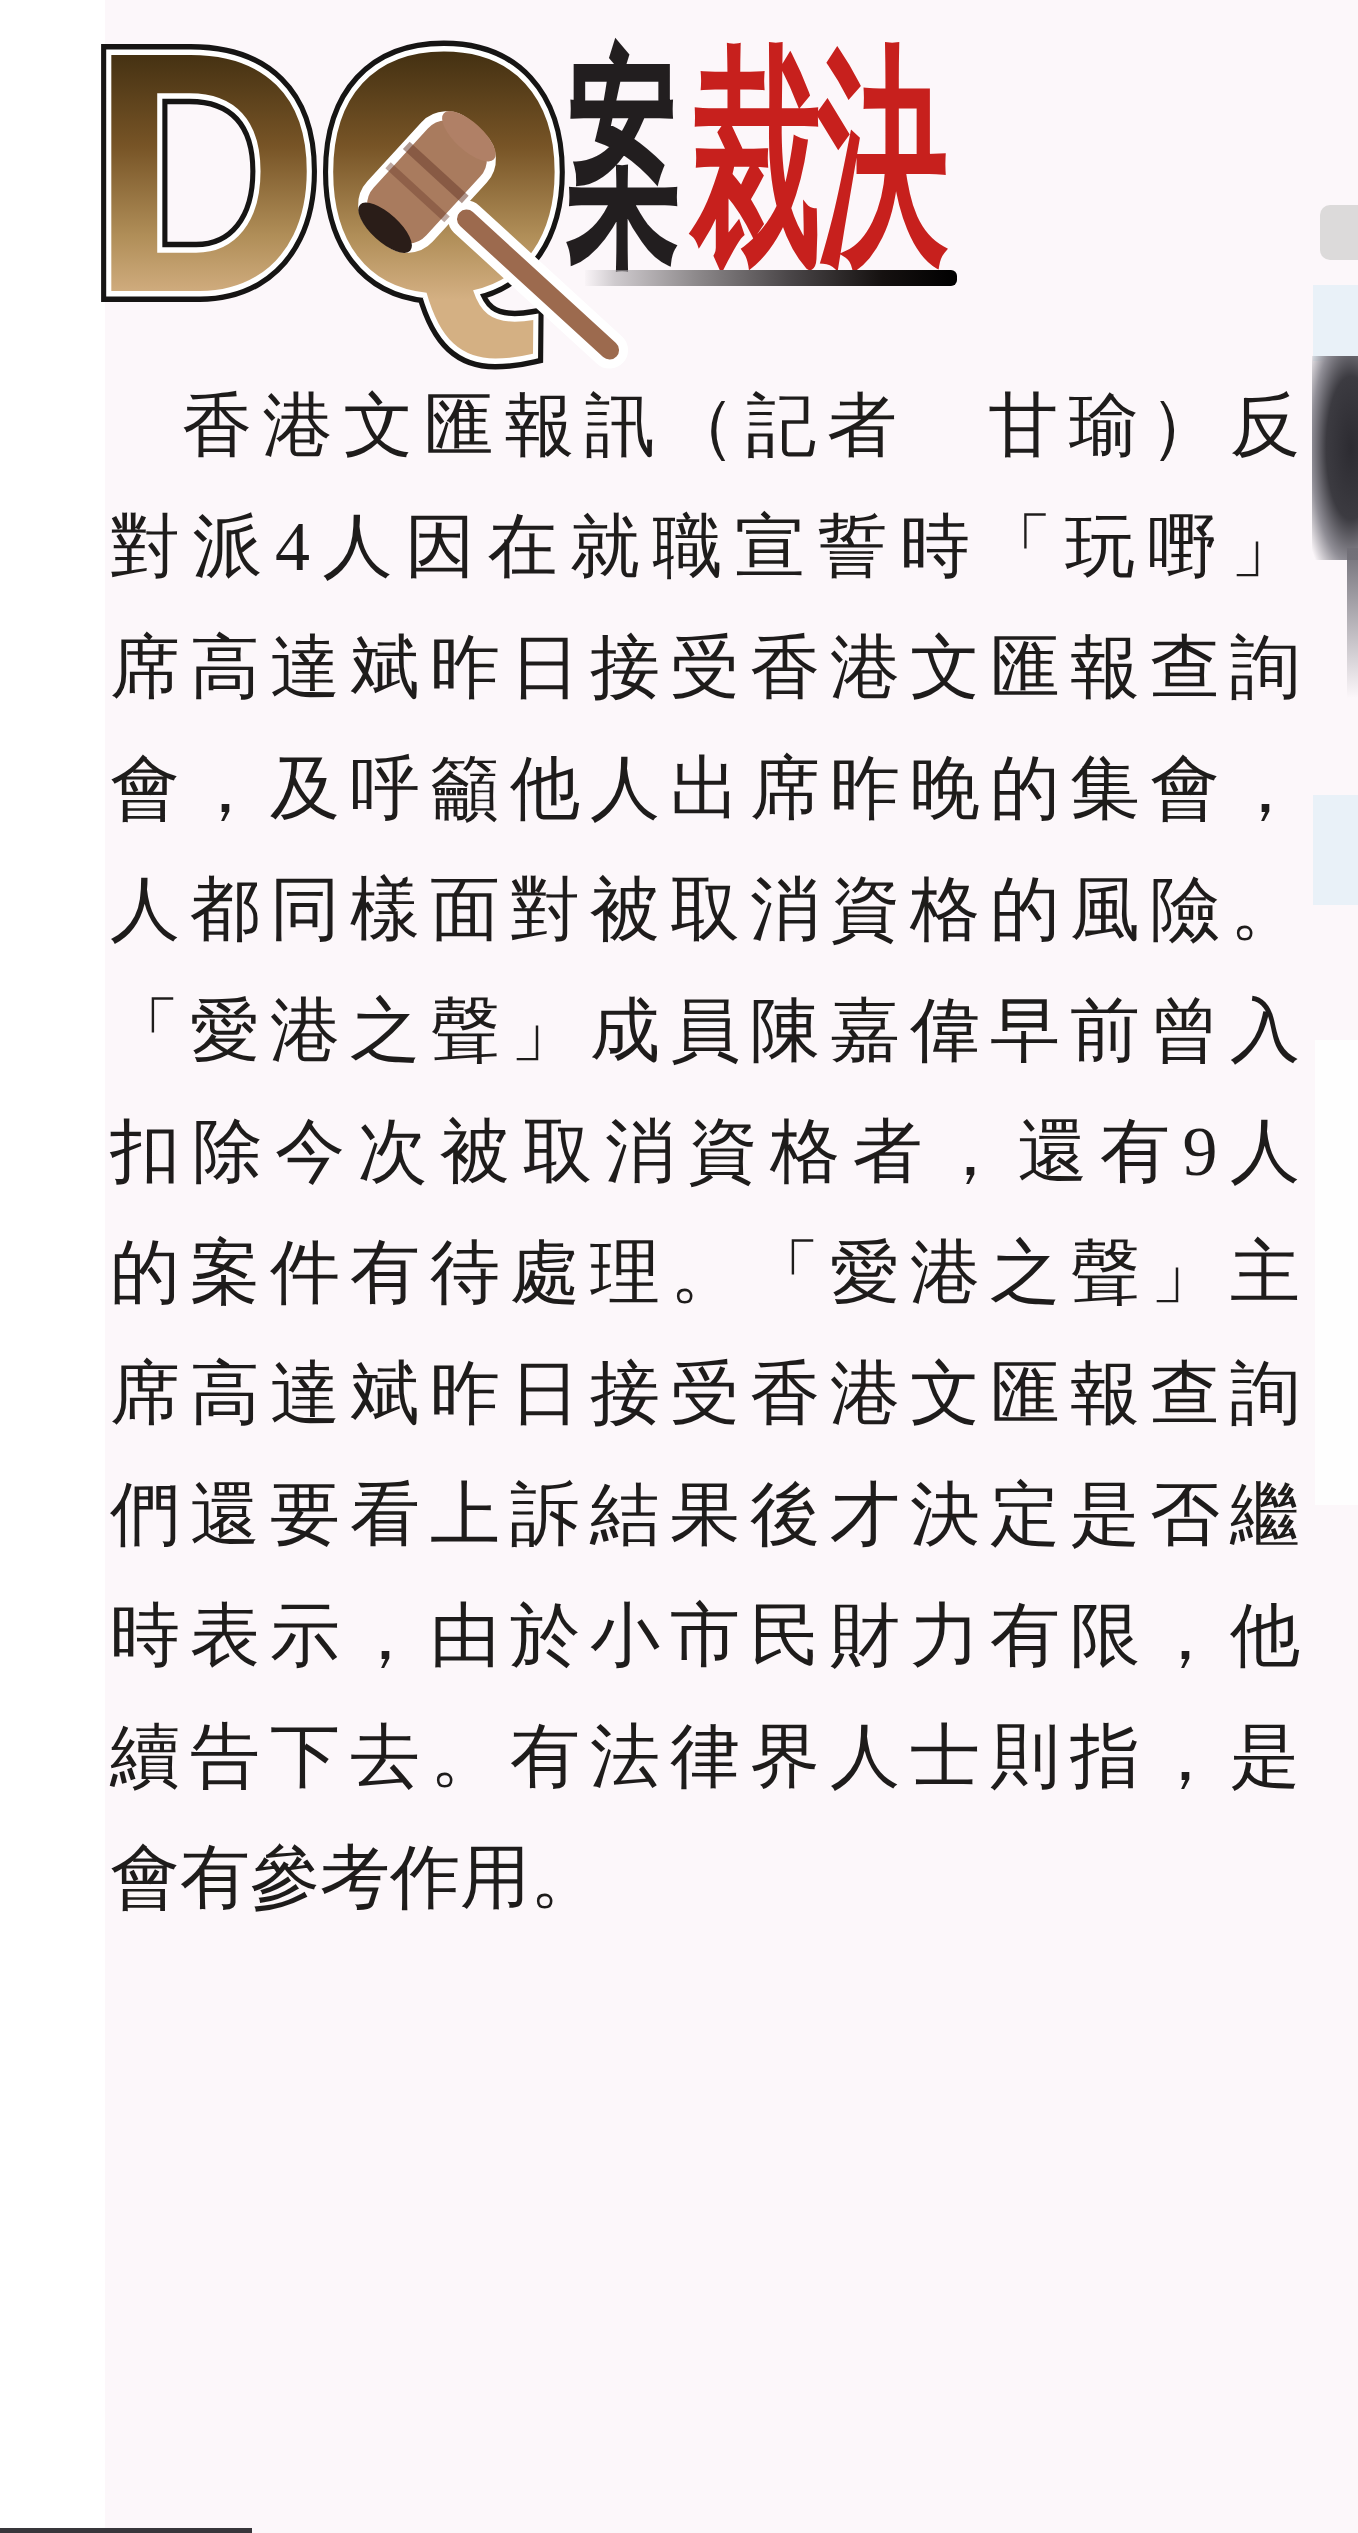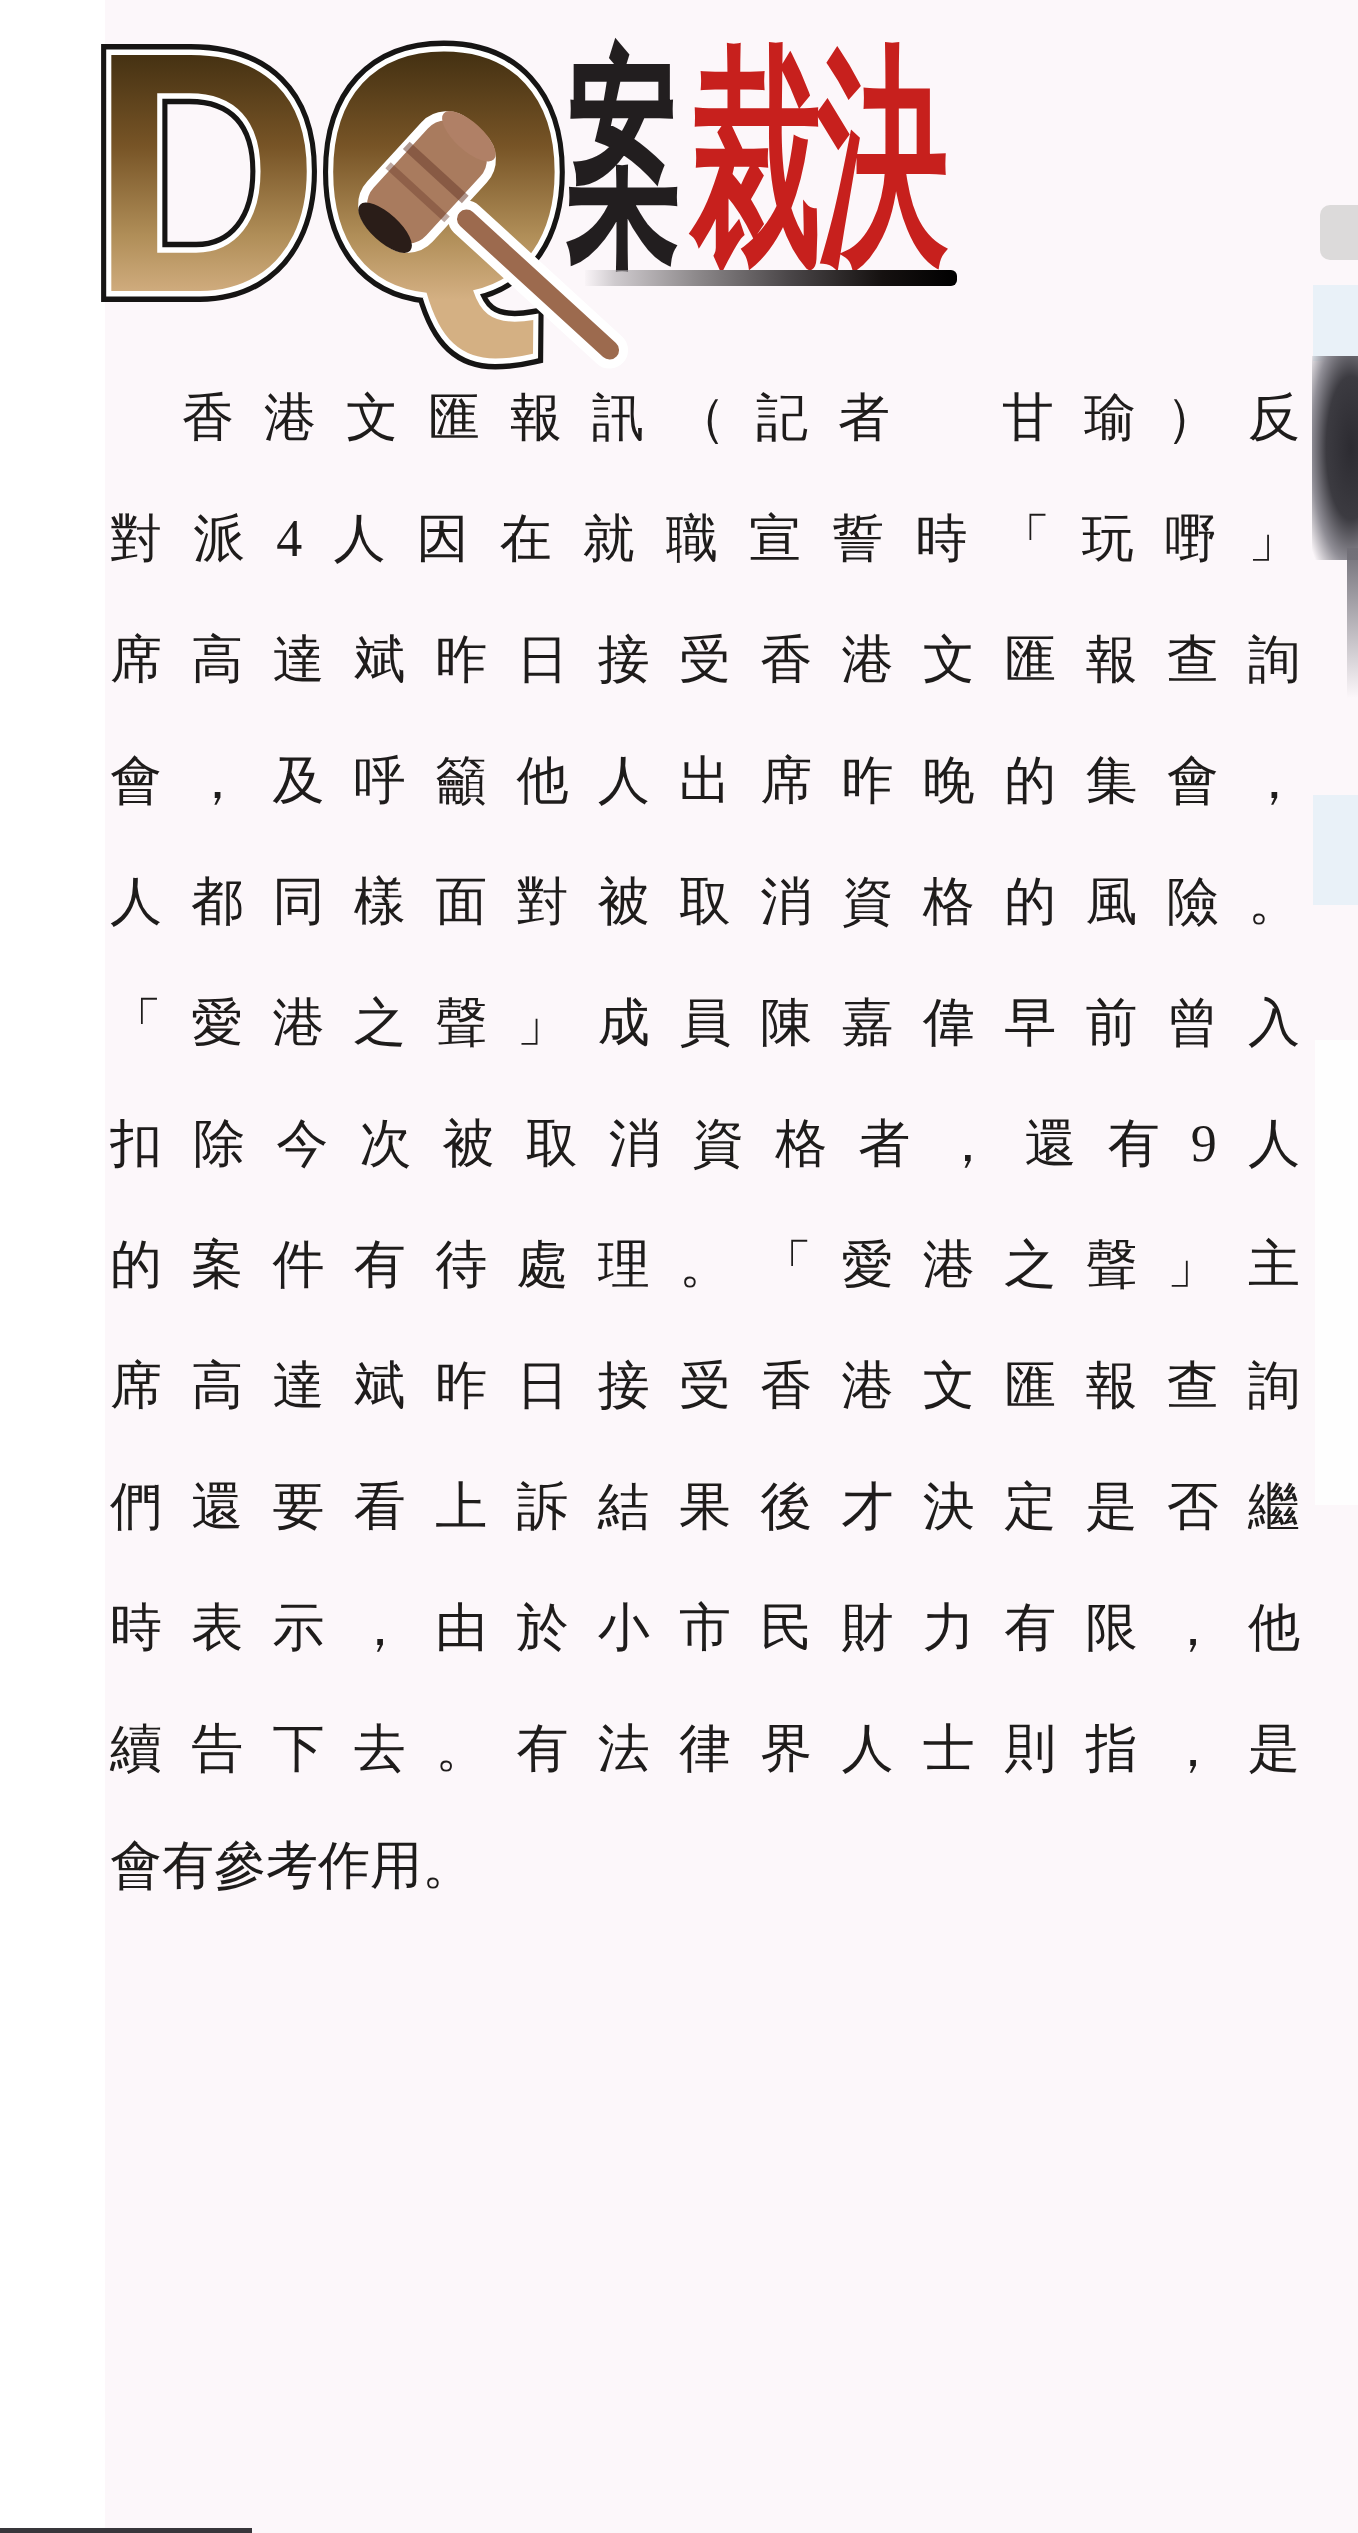--- a/index.html
+++ b/index.html
@@ -24,28 +24,28 @@
   .title-underline{
     position:absolute;left:585px;top:270px;width:372px;height:16px;
     border-radius:0 6px 6px 0;
     background:linear-gradient(to right,
       rgba(190,186,190,0.05) 0%, rgba(170,166,170,0.55) 8%,
       #8d898b 30%, #4a4648 55%, #151110 80%, #000 100%);
   }
 
   
   .article{
-    position:absolute;left:110px;top:357px;width:1190px;
+    position:absolute;left:110px;top:365px;width:1190px;
     font-family:"Liberation Serif","DejaVu Serif",serif;
-    font-size:52px;line-height:121px;color:#1e1c1b;
+    font-size:70px;line-height:121px;color:#1e1c1b;
     font-feature-settings:"halt" 1;
   }
   .line{height:121px;text-align:justify;text-align-last:justify;}
   .line.indent{text-indent:72px;}
-  .line.last{text-align-last:left;font-family:Liberation Mono, monospace;}
+  .line.last{text-align-last:left;}
 
   
   .photo-sliver{position:absolute;right:0;top:0;width:48px;height:1520px;}
   .sliver-seg{position:absolute;right:0;}
   .sliver-gray{top:205px;width:38px;height:55px;background:#dcdada;border-radius:10px 0 0 10px;}
   .sliver-blue1{top:285px;width:45px;height:76px;background:#e9f1f8;}
   .sliver-dark{top:356px;width:46px;height:204px;
     background:radial-gradient(ellipse at 85% 45%, #2c2b31 0%, #3c3b41 45%, #908e96 72%, rgba(252,247,250,0) 96%);}
   .sliver-tail{top:548px;width:11px;height:150px;background:linear-gradient(#716f77,rgba(252,247,250,0));}
   .sliver-blue2{top:795px;width:45px;height:110px;background:#e9f1f8;}

